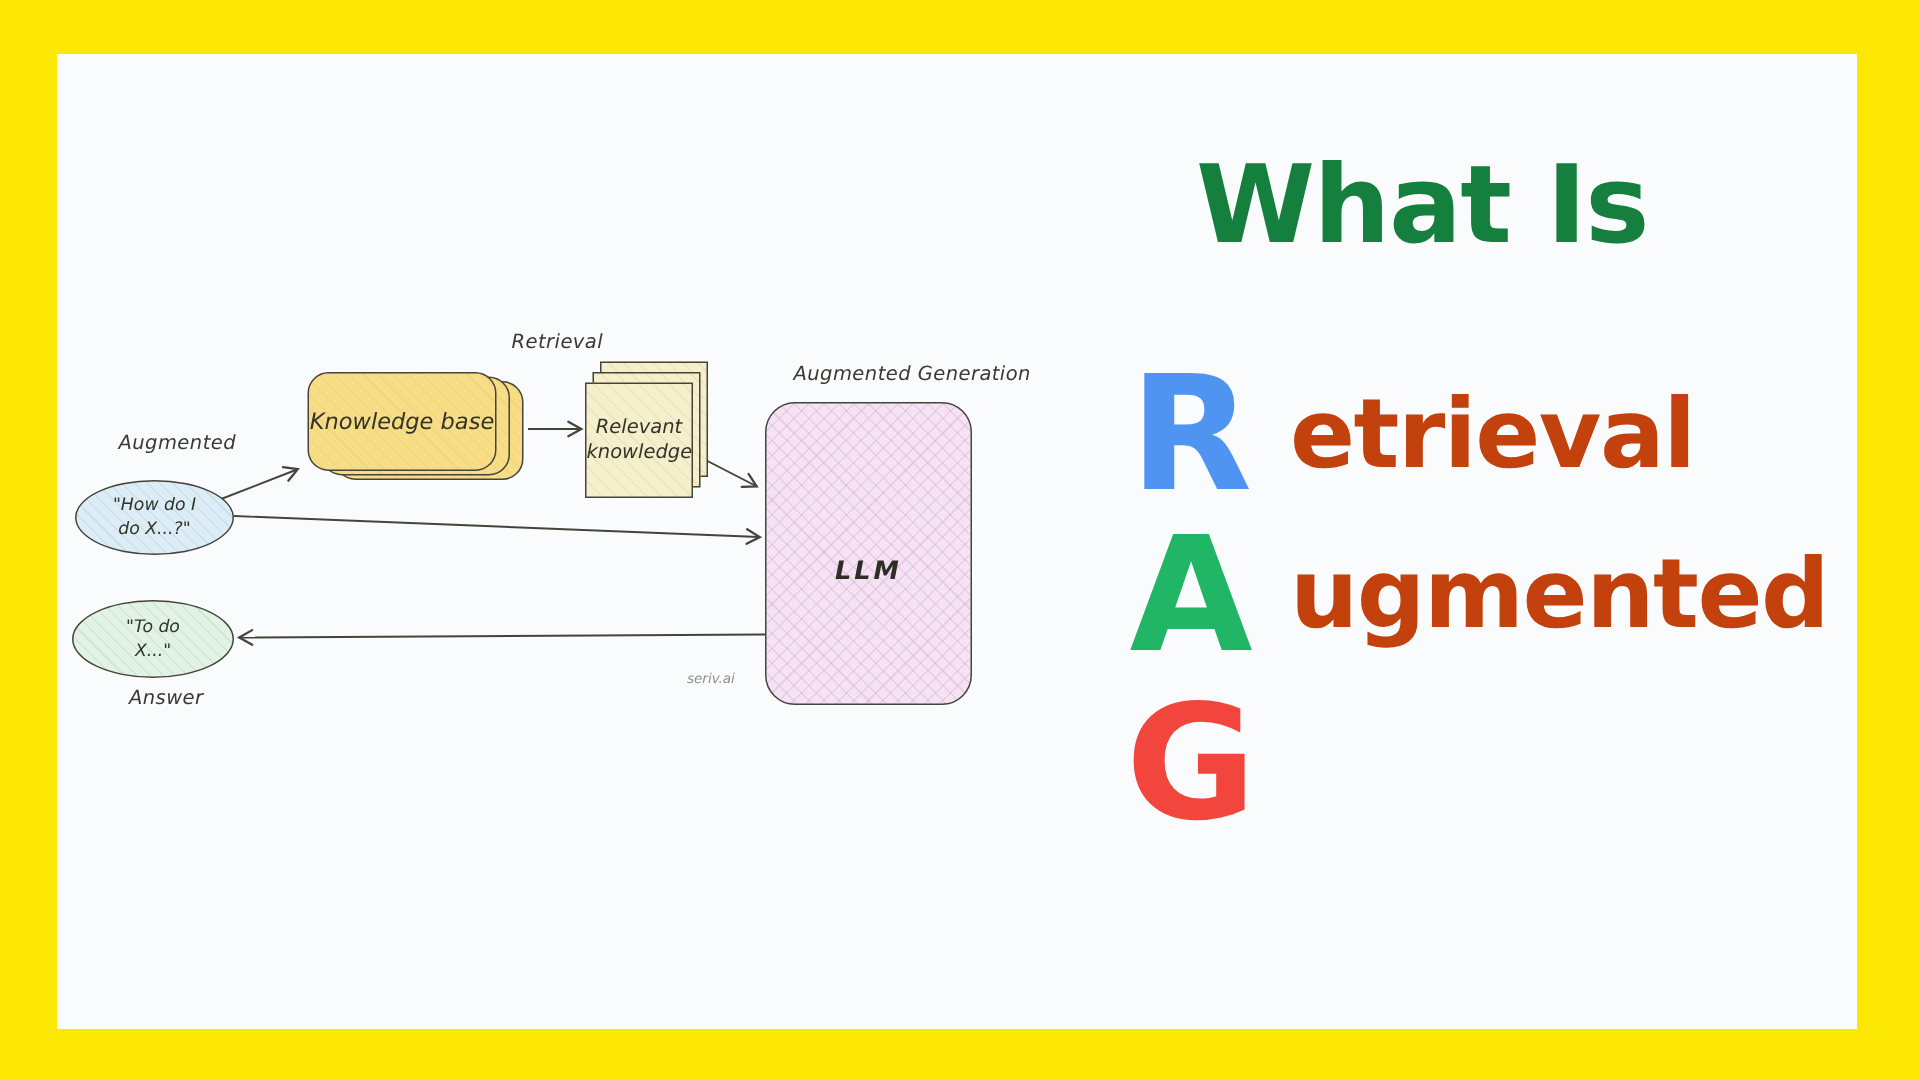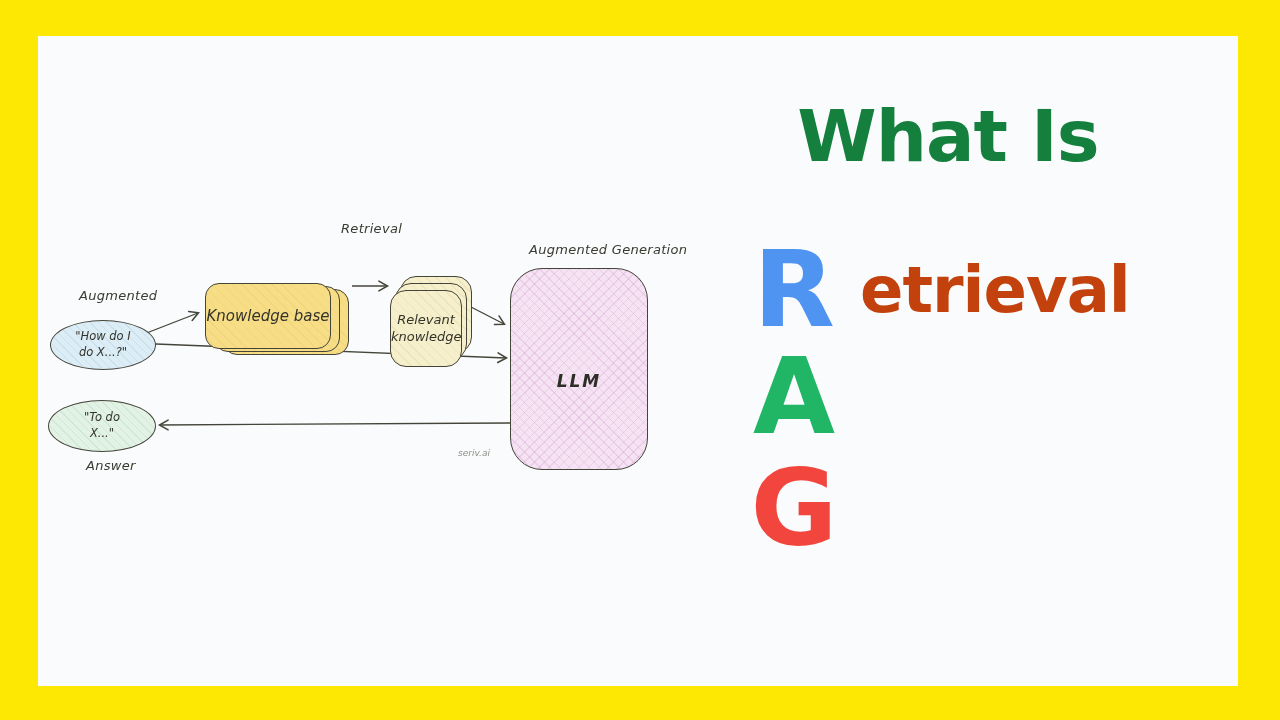--- a/index.html
+++ b/index.html
@@ -35,46 +35,46 @@
   .oval-question {
     left: 12px; top: 284px; width: 106px; height: 50px;
     background-color: #DCEDF6;
     background-image: repeating-linear-gradient(45deg, rgba(110,160,195,.16) 0 1px, transparent 1px 6px);
   }
   .oval-answer {
     left: 10px; top: 364px; width: 108px; height: 52px;
     background-color: #E2F2E5;
     background-image: repeating-linear-gradient(45deg, rgba(110,180,130,.16) 0 1px, transparent 1px 6px);
   }
-  .stack { position: absolute; margin-top: 35px; }
+  .stack { position: absolute; }
   .card { position: absolute; border: 1.6px solid #44443A; }
   .kb-card {
     width: 126px; height: 66px; border-radius: 14px;
     background-color: #F7DD86;
     background-image: repeating-linear-gradient(45deg, rgba(190,150,40,.10) 0 1px, transparent 1px 7px);
   }
   .kb-stack { left: 167px; top: 212px; width: 146px; height: 74px; }
   .rk-card {
-    width: 72px; height: 77px; border-radius: 16px;
+    width: 72px; height: 77px; border-radius: 0;
     background-color: #F6EFCB;
     background-image: repeating-linear-gradient(45deg, rgba(170,150,70,.12) 0 1px, transparent 1px 7px);
   }
   .rk-stack { left: 352px; top: 205px; width: 82px; height: 92px; }
   .kb-label-text {
     position: absolute; width: 100%; top: 50%; transform: translateY(-50%);
     text-align: center; font-size: 15px; font-style: italic; color: #33332B;
   }
   .rk-label-text {
     position: absolute; width: 100%; top: 50%; transform: translateY(-50%);
     text-align: center; font-size: 13px; line-height: 1.35; white-space: pre-line;
     font-style: italic; color: #33332B;
   }
   .llm-box {
     left: 472px; top: 232px; width: 138px; height: 202px;
-    border-radius: 32px;
+    border-radius: 20px;
     border-width: 1.8px;
     background-color: #F5E2F3;
     background-image:
       repeating-linear-gradient(45deg, rgba(205,150,198,.28) 0 1px, transparent 1px 7px),
       repeating-linear-gradient(-45deg, rgba(205,150,198,.28) 0 1px, transparent 1px 7px);
   }
   .llm-text {
     position: absolute; width: 100%; top: 56%; transform: translateY(-50%);
     text-align: center; font-size: 17px; font-weight: bold; font-style: italic;
     letter-spacing: 2px; color: #2E2E26;
@@ -162,18 +162,19 @@
   <div class="dg watermark">seriv.ai</div>
 
   <div class="title">What Is</div>
 
   <div class="rag-row row-r">
     <span class="rag-letter" style="color: rgb(79, 148, 241);">R</span>
     <span class="rag-word">etrieval</span>
   </div>
   <div class="rag-row row-a">
     <span class="rag-letter" style="color: rgb(33, 181, 102);">A</span>
+    <span class="rag-word">ugmented</span>
   </div>
   <div class="rag-row row-g">
     <span class="rag-letter" style="color: rgb(242, 69, 61);">G</span>
   </div>
 
 </div>
 
 </body></html>

